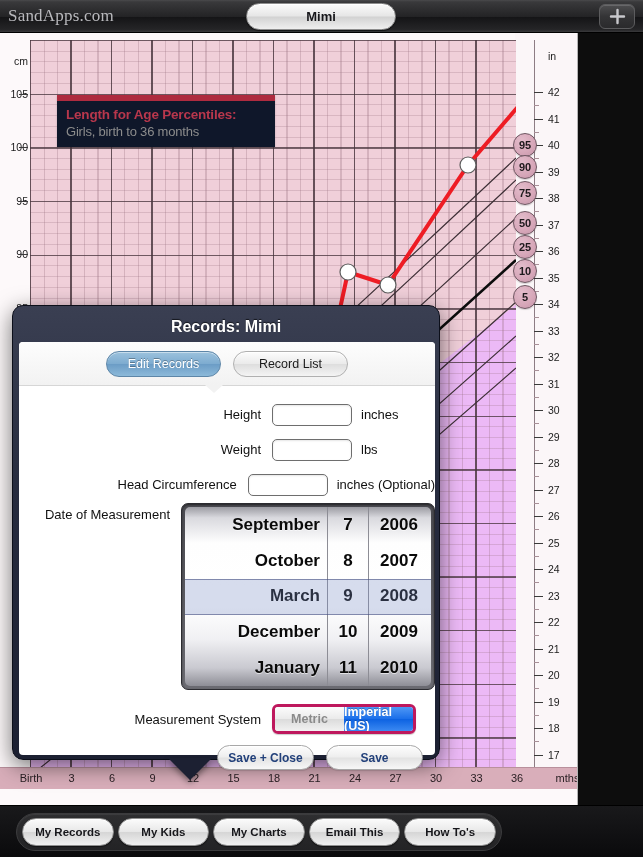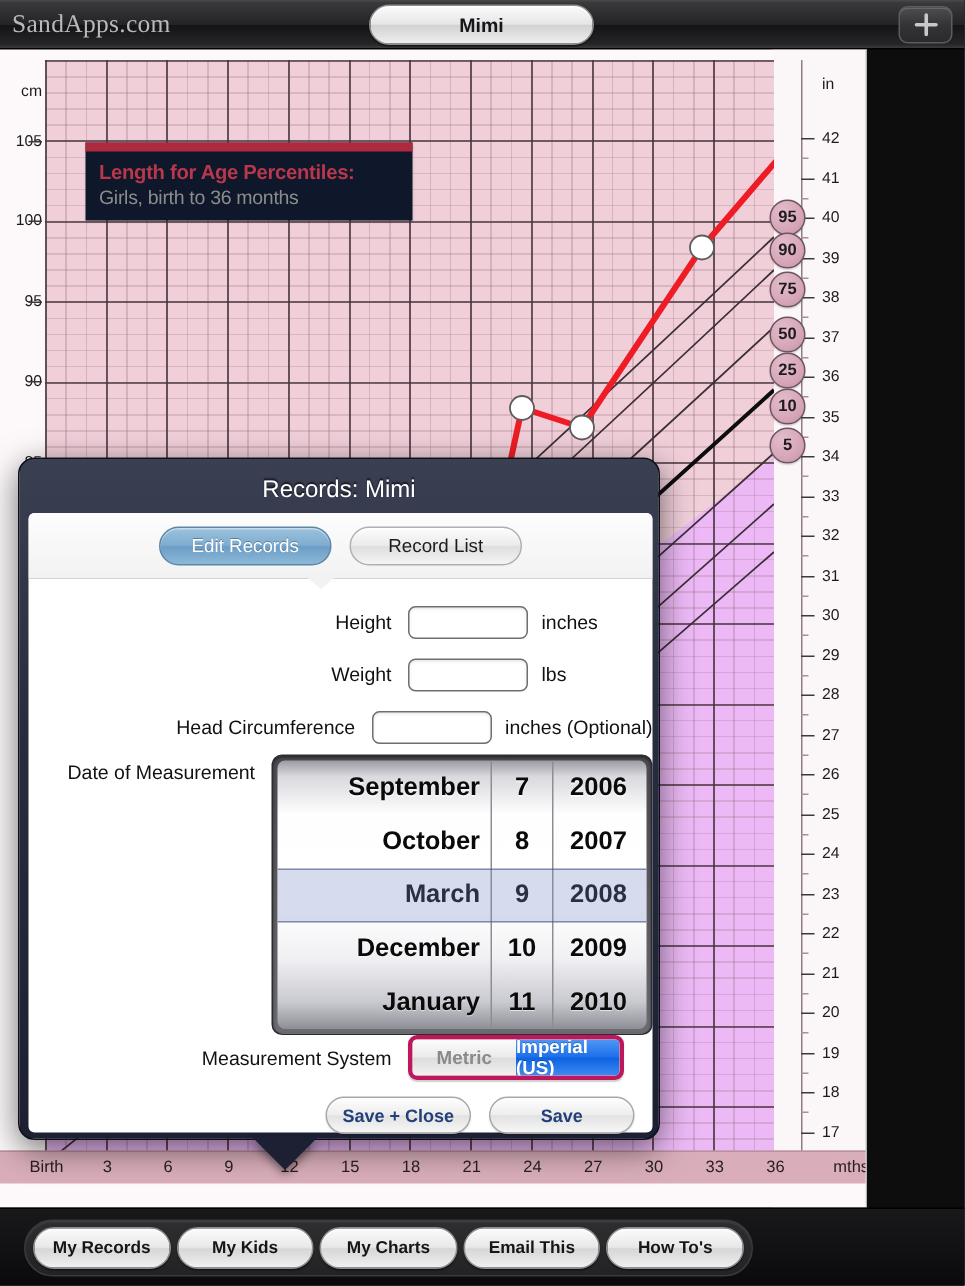--- a/index.html
+++ b/index.html
@@ -143,21 +143,21 @@
   #dialog {
     position: absolute; left: 12px; top: 305px; width: 428px; height: 455px;
     border-radius: 11px;
     background: linear-gradient(180deg,#3a3f52 0%,#272c3f 40%,#1c2032 100%);
     border: 1px solid #0c0f1a;
     box-shadow: 0 6px 22px rgba(0,0,0,.55);
     padding: 6px;
   }
   #dialog-title {
     height: 30px; display: flex; align-items: center; justify-content: center;
-    font-size: 16px; font-weight: normal; color: #ffffff;
+    font-size: 16px; font-weight: bold; color: #ffffff;
     text-shadow: 0 -1px 1px rgba(0,0,0,.65);
   }
   #dialog-body {
     position: relative; width: 416px; height: 413px; background: #ffffff;
     border-radius: 4px;
   }
   #dialog-pointer {
     position: absolute; left: 155px; top: 452px; width: 0; height: 0;
     border-left: 22px solid transparent; border-right: 22px solid transparent;
     border-top: 22px solid #1c2032;
@@ -240,21 +240,21 @@
   #wheel-year  .wcell { justify-content: center; }
   #sel-band {
     position: absolute; left: 0; top: 71.6px; width: 246px; height: 36px;
     background: rgba(120,138,196,.30);
     border-top: 1px solid rgba(60,70,120,.55);
     border-bottom: 1px solid rgba(60,70,120,.55);
     pointer-events: none;
   }
 
   
-  #sys-row { display: flex; align-items: center; }
+  #sys-row { display: flex; align-items: center; margin-top: 14px; }
   #sys-label {
     width: 253px; text-align: right; padding-right: 11px;
     font-size: 13px; color: #111; white-space: nowrap;
   }
   #segmented {
     display: flex; width: 144px; height: 30px; border-radius: 6px;
     overflow: hidden; border: 3px solid #be185d;
     box-shadow: 0 1px 1px rgba(0,0,0,.2);
   }
   .seg { flex: 1; display: flex; align-items: center; justify-content: center; font-size: 12.5px; }

